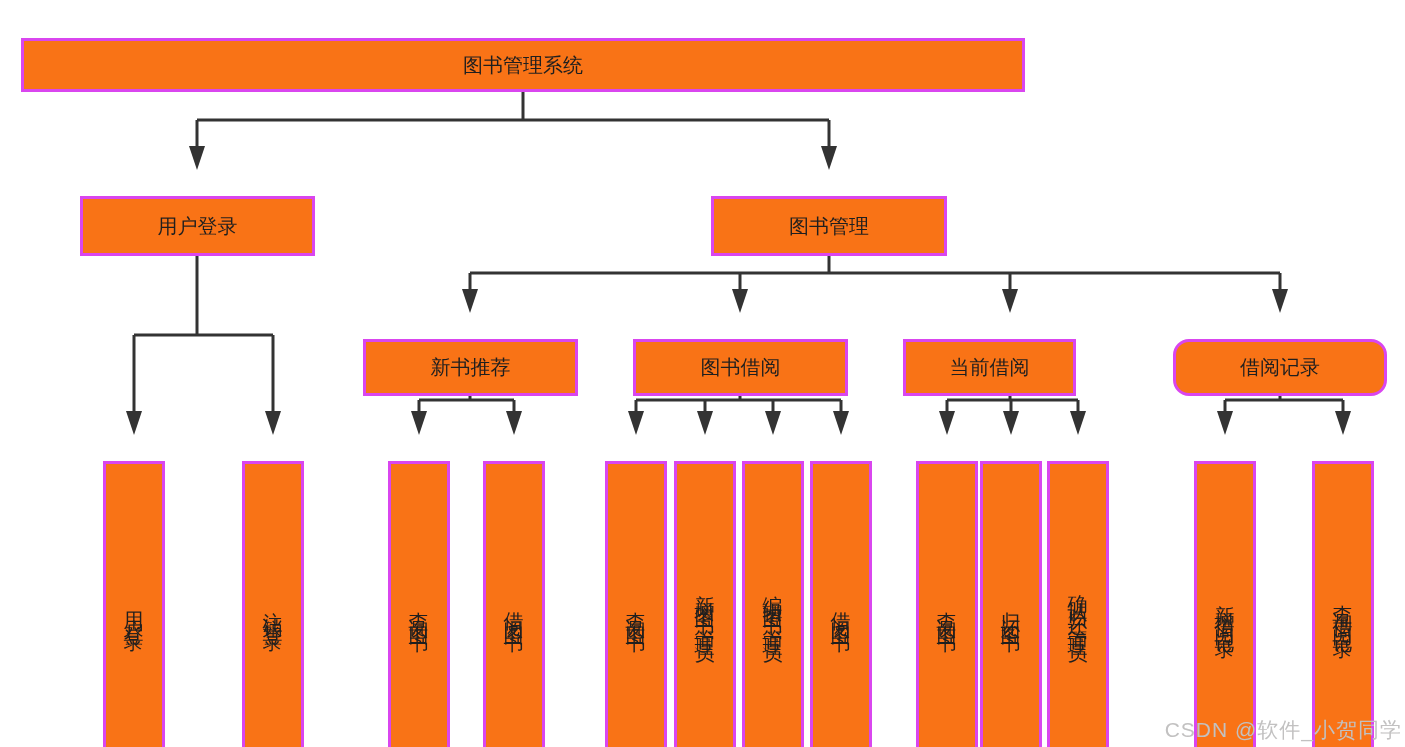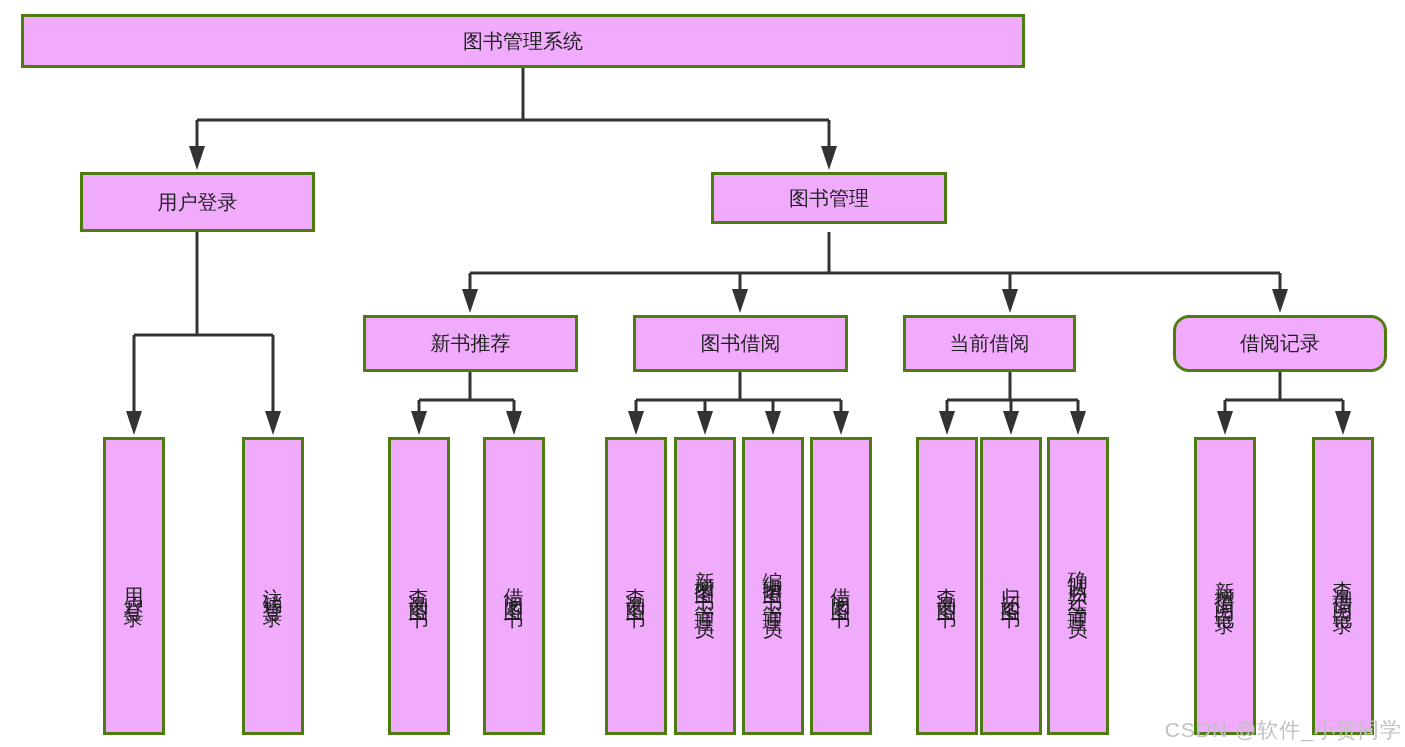--- a/index.html
+++ b/index.html
@@ -7,27 +7,28 @@
     position:relative;
     width:1405px;height:747px;
     background:#ffffff;
     font-family:"Liberation Sans","DejaVu Sans",sans-serif;
     overflow:hidden;
   }
   #connectors{position:absolute;left:0;top:0;z-index:0;}
   .box{
     position:absolute;
     box-sizing:border-box;
-    border:3px solid #4d7c0f;
-    background:#f0abfc;
+    border:3px solid #d946ef;
+    background:#f97316;
     display:flex;align-items:center;justify-content:center;
     color:#1f1f1f;
     font-size:20px;
     z-index:1;
     text-align:center;
+    margin-top:24px;
   }
   .vbox{
     writing-mode:vertical-rl;
     text-orientation:mixed;
     letter-spacing:7px;
     line-height:1;
   }
   .watermark{
     position:absolute;
     right:3px;bottom:3px;
@@ -128,21 +129,21 @@
     </g>
     <g fill="#333333">
       <polygon points="1217,411 1233,411 1225,435"></polygon>
       <polygon points="1335,411 1351,411 1343,435"></polygon>
     </g>
   </svg>
 
   <div class="box" style="left:21px;top:14px;width:1004px;height:54px;">图书管理系统</div>
 
   <div class="box" style="left:80px;top:172px;width:235px;height:60px;">用户登录</div>
-  <div class="box" style="left:711px;top:172px;width:236px;height:52px;">图书管理</div>
+  <div class="box" style="left:711px;top:172px;width:236px;height:60px;">图书管理</div>
 
   <div class="box" style="left:363px;top:315px;width:215px;height:57px;">新书推荐</div>
   <div class="box" style="left:633px;top:315px;width:215px;height:57px;">图书借阅</div>
   <div class="box" style="left:903px;top:315px;width:173px;height:57px;">当前借阅</div>
   <div class="box" style="left:1173px;top:315px;width:214px;height:57px;border-radius:16px;">借阅记录</div>
 
   <div class="box vbox" style="left:103px;top:437px;width:62px;height:298px;">用户登录</div>
   <div class="box vbox" style="left:242px;top:437px;width:62px;height:298px;">注销登录</div>
 
   <div class="box vbox" style="left:388px;top:437px;width:62px;height:298px;">查询图书</div>

